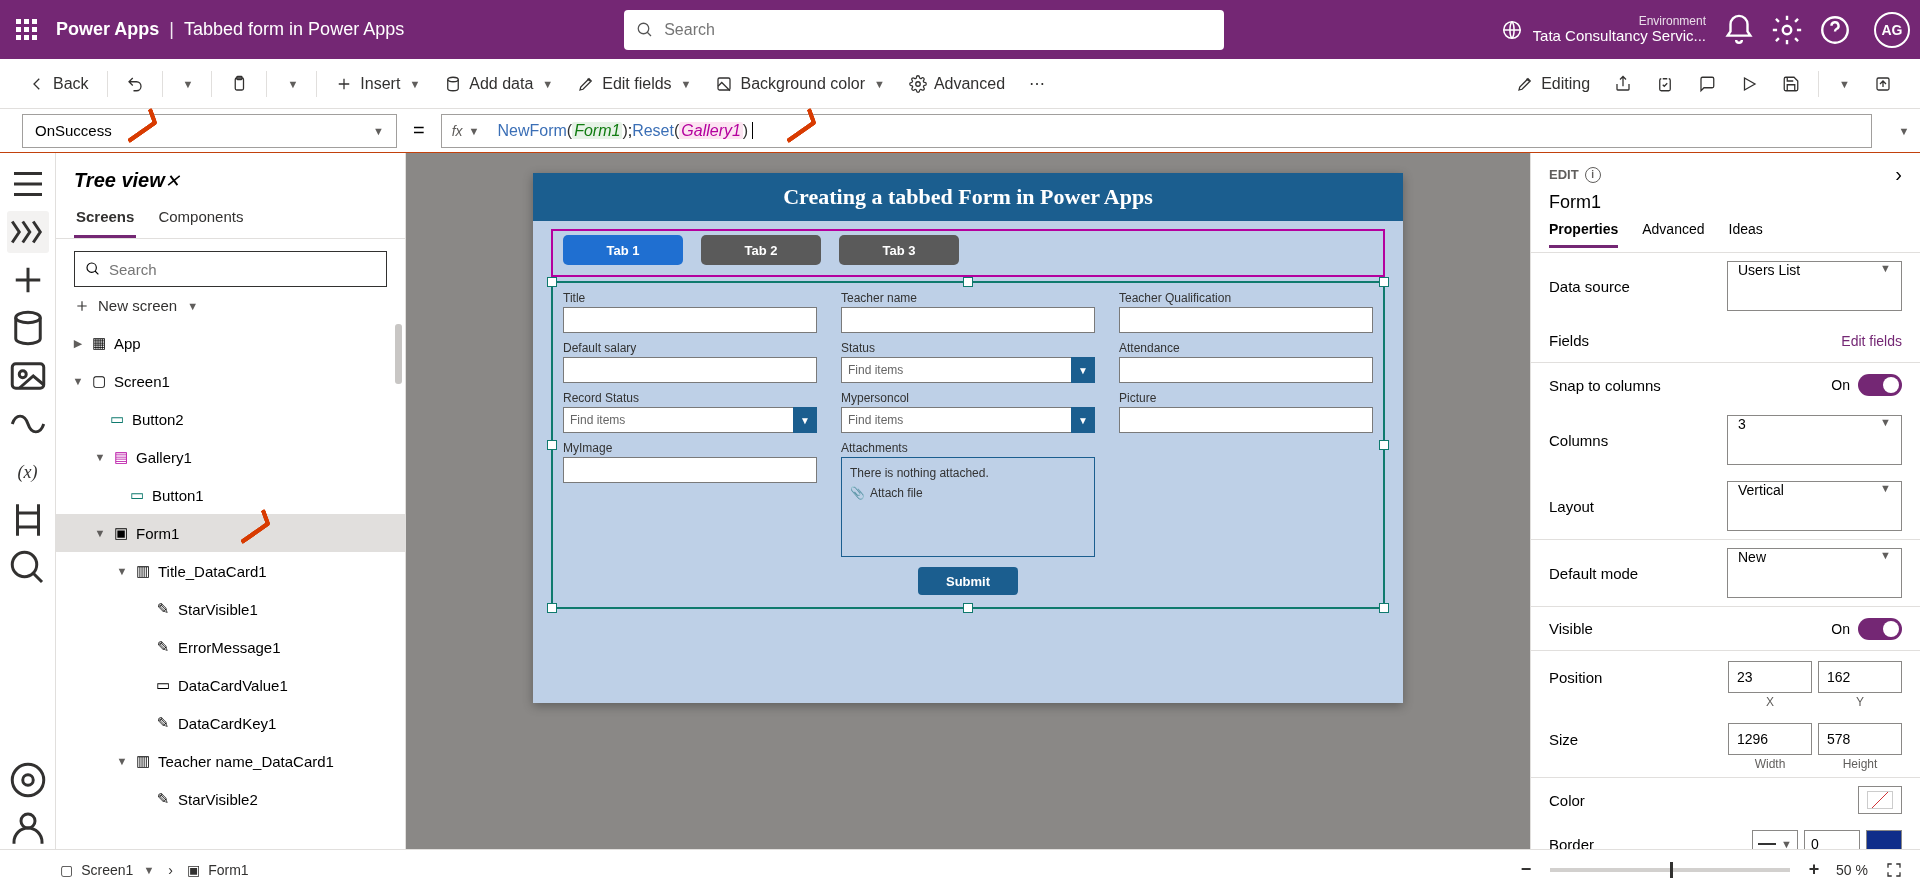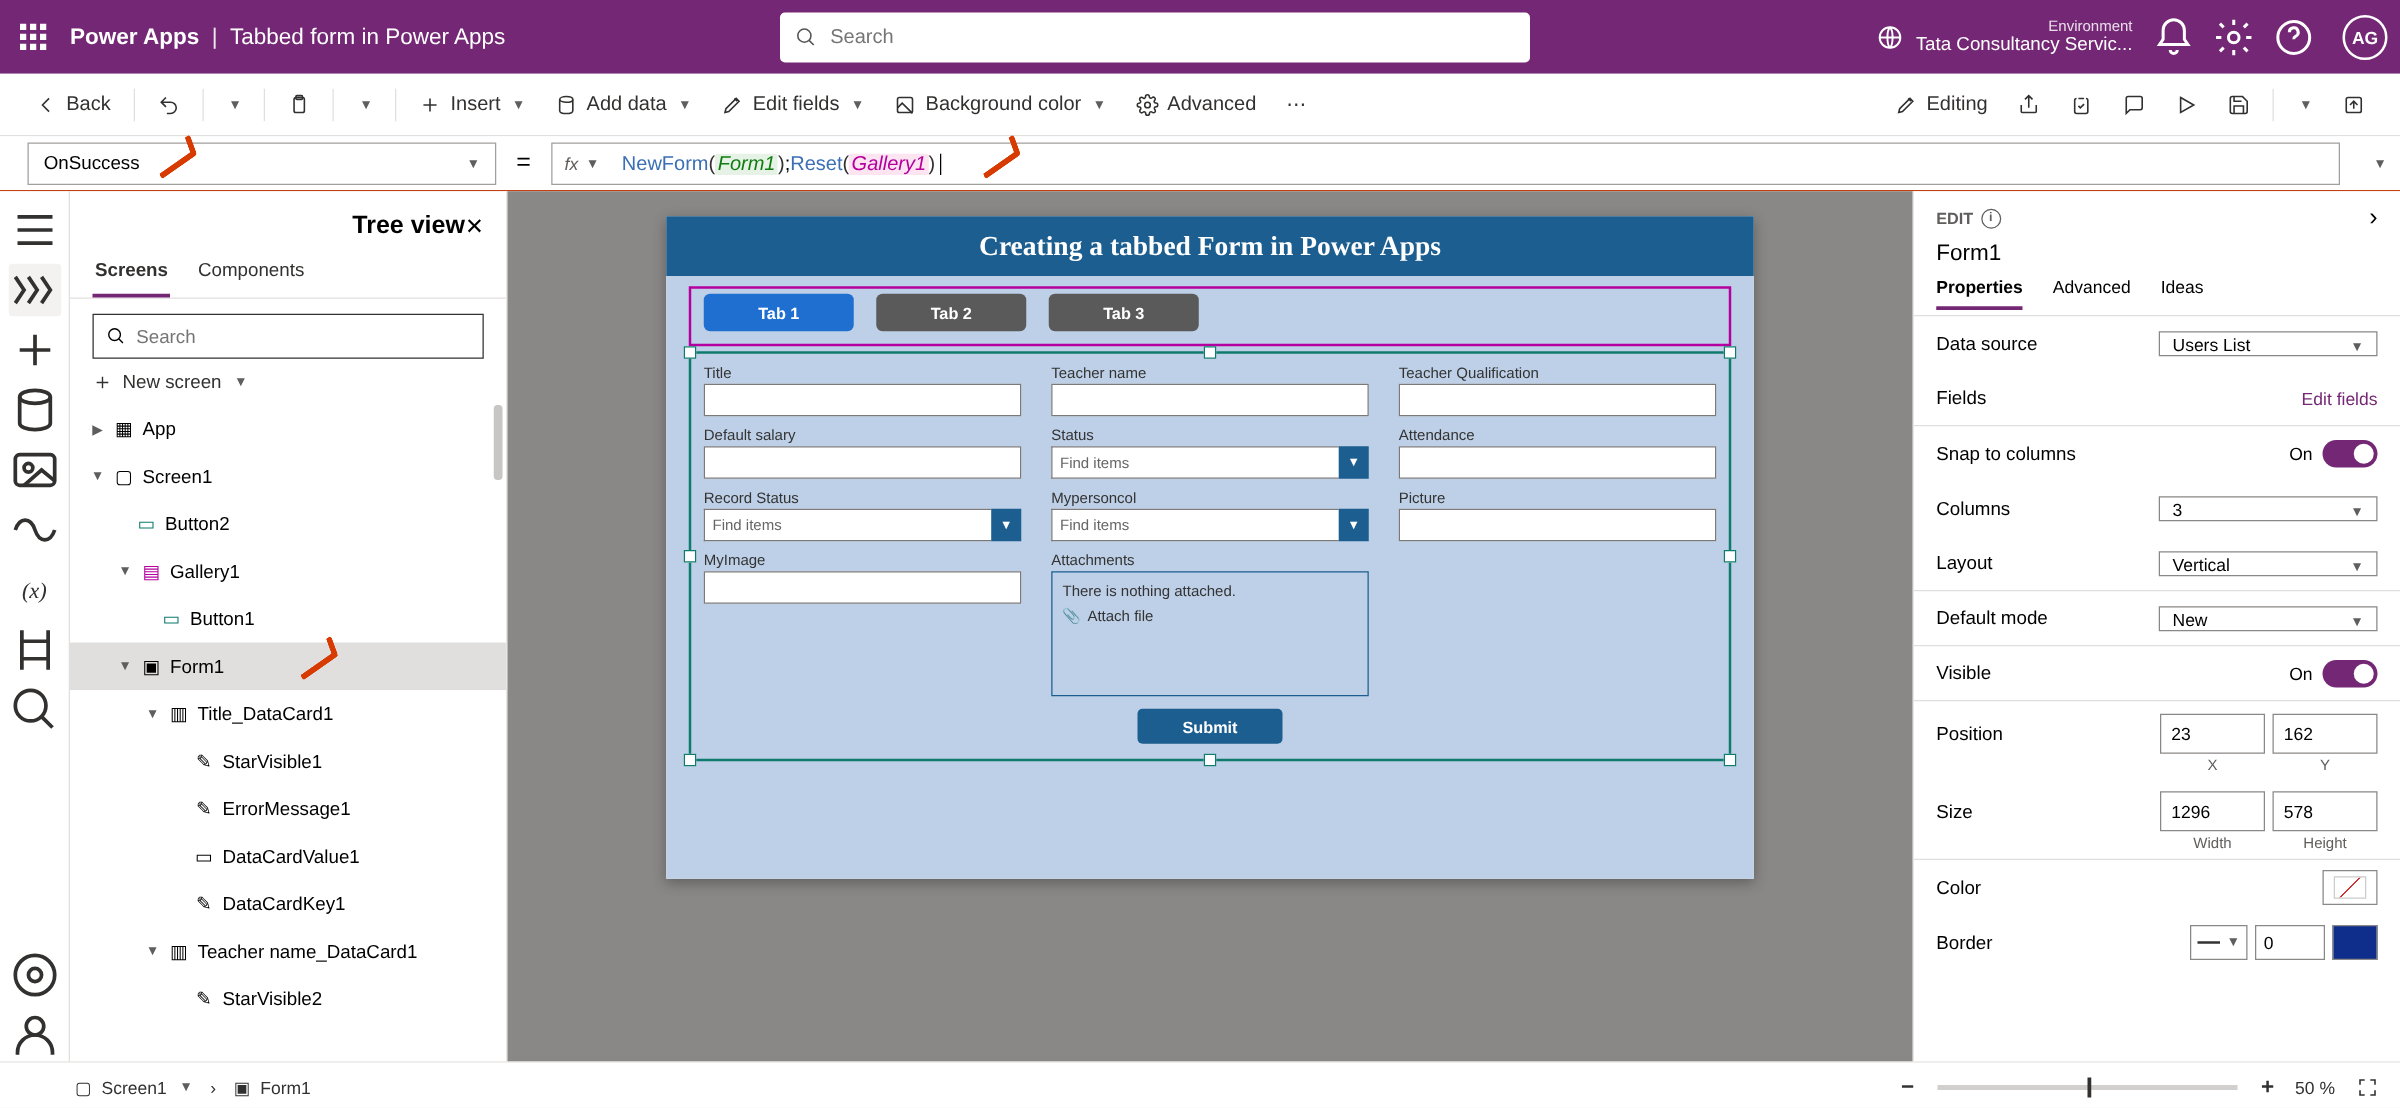--- a/index.html
+++ b/index.html
@@ -52,21 +52,21 @@
 
 
 .main { display:flex; height:calc(886px - 56px - 50px - 44px - 40px); }
 .rail { width:56px; background:#fff; border-right:1px solid #e1dfdd; display:flex; flex-direction:column; align-items:center; padding-top:10px; gap:6px; }
 .rail .rbtn { width:42px; height:42px; display:flex; align-items:center; justify-content:center; color:#323130; border-radius:3px; font-size:18px; }
 .rail .rbtn.active { background:#f3f2f1; }
 .rail .spacer { flex:1; }
 
 
 .tree-panel { width:350px; background:#fff; border-right:1px solid #e1dfdd; display:flex; flex-direction:column; }
-.tp-head { display:flex; align-items:center; justify-content:flex-end; padding:16px 18px 8px; }
+.tp-head { display:flex; align-items:center; justify-content:flex-start; padding:16px 18px 8px;font-style:italic; }
 .tp-head h3 { font-size:20px; font-weight:600; }
 .tp-tabs { display:flex; gap:20px; padding:0 18px; border-bottom:1px solid #e1dfdd; }
 .tp-tab { font-size:15px; padding:8px 2px 10px; cursor:pointer; color:#323130; }
 .tp-tab.active { border-bottom:3px solid #742774; font-weight:600; }
 .tp-search { margin:12px 18px 10px; border:1px solid #323130; height:36px; display:flex; align-items:center; padding:0 10px; gap:8px; }
 .tp-search input { border:none; outline:none; flex:1; font-size:15px; }
 .tp-newscr { margin:0 18px 10px; display:flex; align-items:center; gap:8px; font-size:15px; color:#323130; cursor:pointer; }
 .tree { flex:1; overflow:auto; font-size:15px; }
 .tnode { display:flex; align-items:center; height:38px; padding-right:10px; cursor:pointer; position:relative; }
 .tnode.sel { background:#e1dfdd; }
@@ -94,35 +94,35 @@
 .h-mt { left:50%; top:-6px; transform:translateX(-50%); } .h-mb { left:50%; bottom:-6px; transform:translateX(-50%); }
 .fgrid { display:grid; grid-template-columns:repeat(3,1fr); gap:8px 24px; }
 .ffield label { font-size:12px; color:#333; display:block; margin-bottom:2px; }
 .ffield .inpt { height:26px; border:1px solid #7a7a7a; background:#fff; }
 .ffield .combo { height:26px; display:flex; }
 .ffield .combo .ci { flex:1; border:1px solid #7a7a7a; border-right:none; background:#fff; font-size:12px; color:#666; padding:0 6px; display:flex; align-items:center; }
 .ffield .combo .cb { width:24px; background:#1b5e8f; color:#fff; display:flex; align-items:center; justify-content:center; font-size:10px; }
 .attachbox { border:1.5px solid #1b5e8f; background:transparent; height:100px; padding:8px; font-size:12px; color:#333; }
 .attachbox .line { margin-bottom:6px; }
 .attachbox .af { display:flex; align-items:center; gap:5px; color:#333; }
-.submitbtn { background:#1b5e8f; color:#fff; width:116px; height:28px; border-radius:4px; margin:10px auto 0; display:flex; align-items:center; justify-content:center; font-size:13px; font-weight:600; }
+.submitbtn { background:#1b5e8f; color:#fff; width:100px; height:28px; border-radius:4px; margin:10px auto 0; display:flex; align-items:center; justify-content:center; font-size:13px; font-weight:600; }
 
 
 .props { width:390px; background:#fff; border-left:1px solid #e1dfdd; display:flex; flex-direction:column; font-size:15px; overflow:hidden; }
 .pr-head { padding:10px 18px 4px; border-bottom:1px solid #e1dfdd; }
 .pr-head .edit { font-size:13px; color:#605e5c; font-weight:600; display:flex; align-items:center; gap:6px; }
 .pr-head .edit .info { width:16px; height:16px; border:1.5px solid #605e5c; border-radius:50%; font-size:10px; display:flex; align-items:center; justify-content:center; }
 .pr-head .title { font-size:18px; margin-top:6px; font-weight:400; }
 .pr-tabs { display:flex; gap:24px; margin-top:8px; }
 .pr-tab { font-size:14px; padding-bottom:8px; cursor:pointer; }
 .pr-tab.active { border-bottom:3px solid #742774; font-weight:600; }
 .pr-body { flex:1; overflow:auto; }
 .prow { display:flex; align-items:center; justify-content:space-between; padding:8px 18px; min-height:44px; }
 .prow.bb { border-bottom:1px solid #e1dfdd; }
-.prow .dd { border:1px solid #8a8886; height:20px; width:175px; display:flex; align-items:flex-end; justify-content:space-between; padding:0 10px; font-size:14px;gap:33px; }
+.prow .dd { border:1px solid #8a8886; height:50px; width:175px; display:flex; align-items:flex-start; justify-content:space-between; padding:0 10px; font-size:14px;gap:33px; }
 .prow .linka { color:#742774; font-size:14px; }
 .toggle { display:flex; align-items:center; gap:8px; }
 .toggle .sw { width:44px; height:22px; background:#742774; border-radius:11px; position:relative; }
 .toggle .sw:after { content:""; width:16px; height:16px; background:#fff; border-radius:50%; position:absolute; top:3px; right:3px; }
 .prow .tlabel { font-size:14px; }
 .prow .pair { display:flex; gap:6px;border-radius:12px; }
 .prow .numbox { border:1px solid #8a8886; width:84px; height:32px; padding:0 8px; font-size:14px; display:flex; align-items:center; }
 .sublabels { display:flex; gap:6px; padding:0 18px 4px; justify-content:flex-end; }
 .sublabels span { width:84px; text-align:center; font-size:12px; color:#605e5c; }
 .colorstrip { width:44px; height:28px; border:1px solid #8a8886; display:flex; align-items:center; justify-content:center; }

